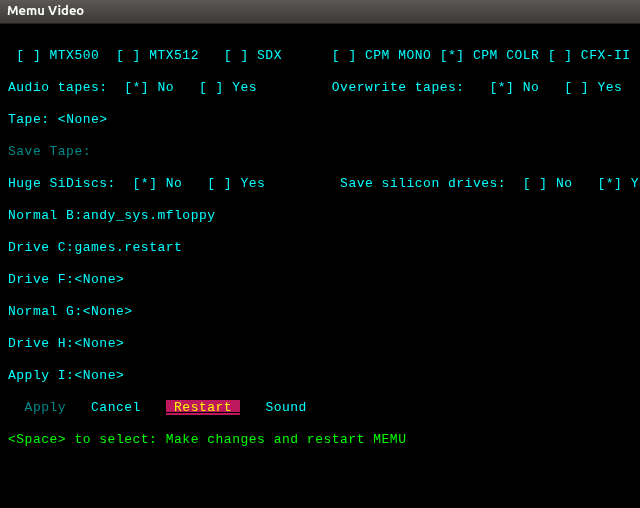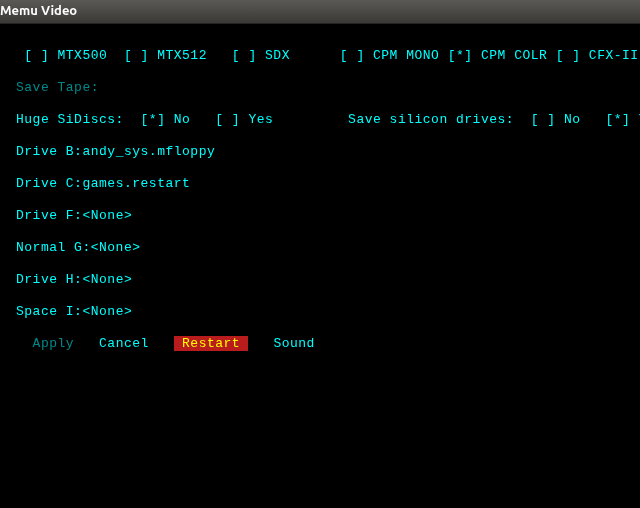--- a/index.html
+++ b/index.html
@@ -11,47 +11,51 @@
   font-size: 13px;
   overflow: hidden;
 }
 .titlebar {
   height: 24px;
   background: linear-gradient(to bottom, #5a5955 0%, #4a4945 50%, #3a3935 100%);
   color: #fff;
   font-family: "Ubuntu", "DejaVu Sans", sans-serif;
   font-size: 13px;
   font-weight: bold;
-  padding: 3px 0;
+  padding: 3px 7px;
   border-bottom: 1px solid #222;
 }
 .screen {
   background: #000;
-  padding: 8px 16px;
+  padding: 8px 8px;
   line-height: 16px;
   white-space: pre;
   letter-spacing: 0.5px;
+  text-decoration: underline;
 }
 .cyan { color: #00ffff; }
 .darkcyan { color: #008888; margin-top: 36px; }
 .green { color: #00ff00; }
-.sel { background: #b91c1c; color: #ffff00; }
+.sel { background: #be185d; color: #ffff00; }
 .row { display: block; height: 16px; }
 </style>
 </head>
 <body>
 
 <div class="titlebar">
   <span>Memu Video</span>
 </div>
 
 <div class="screen">
 <span class="row"><span class="cyan"> [ ] <span>MTX500</span></span><span class="cyan">  [ ] <span>MTX512</span></span><span class="cyan">   [ ] <span>SDX</span></span><span class="cyan">      [ ] <span>CPM MONO</span></span><span class="cyan"> [*] <span>CPM COLR</span></span><span class="cyan"> [ ] <span>CFX-II</span></span></span>
+<span class="row"><span class="cyan">Audio tapes:</span><span class="cyan">  [*] <span>No</span></span><span class="cyan">   [ ] <span>Yes</span></span><span class="cyan">         <span>Overwrite tapes:</span></span><span class="cyan">   [*] <span>No</span></span><span class="cyan">   [ ] <span>Yes</span></span></span>
+<span class="row"><span class="cyan">Tape:</span><span class="cyan"> <span>&lt;None&gt;</span></span></span>
 <span class="row"><span class="darkcyan">Save Tape:</span></span>
 <span class="row"><span class="cyan">Huge SiDiscs:</span><span class="cyan">  [*] <span>No</span></span><span class="cyan">   [ ] <span>Yes</span></span><span class="cyan">         <span>Save silicon drives:</span></span><span class="cyan">  [ ] <span>No</span></span><span class="cyan">   [*] <span>Yes</span></span></span>
-<span class="row"><span class="cyan">Drive B:</span><span class="cyan">andy_sys.mfloppy</span></span>
+<span class="row"><span class="cyan">Normal B:</span><span class="cyan">andy_sys.mfloppy</span></span>
 <span class="row"><span class="cyan">Drive C:</span><span class="cyan">games.restart</span></span>
 <span class="row"><span class="cyan">Drive F:</span><span class="cyan">&lt;None&gt;</span></span>
 <span class="row"><span class="cyan">Normal G:</span><span class="cyan">&lt;None&gt;</span></span>
 <span class="row"><span class="cyan">Drive H:</span><span class="cyan">&lt;None&gt;</span></span>
-<span class="row"><span class="cyan">Space I:</span><span class="cyan">&lt;None&gt;</span></span>
+<span class="row"><span class="cyan">Apply I:</span><span class="cyan">&lt;None&gt;</span></span>
 <span class="row"><span class="darkcyan">  <span>Apply</span></span><span class="cyan">   <span>Cancel</span></span><span>   <span class="sel"> </span><span class="sel">Restart</span><span class="sel"> </span></span><span class="cyan">   <span>Sound</span></span></span>
+<span class="row"><span class="green">&lt;Space&gt;</span><span class="green"> to select: Make changes and restart MEMU</span></span>
 </div>
 
 </body></html>

